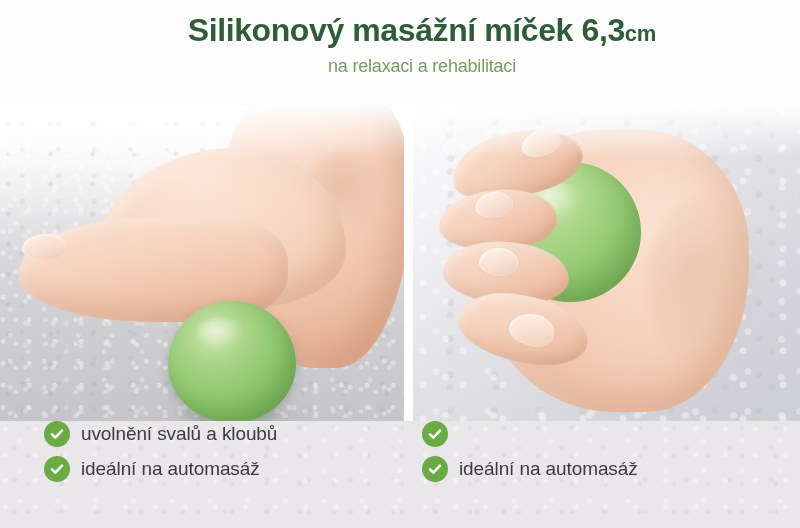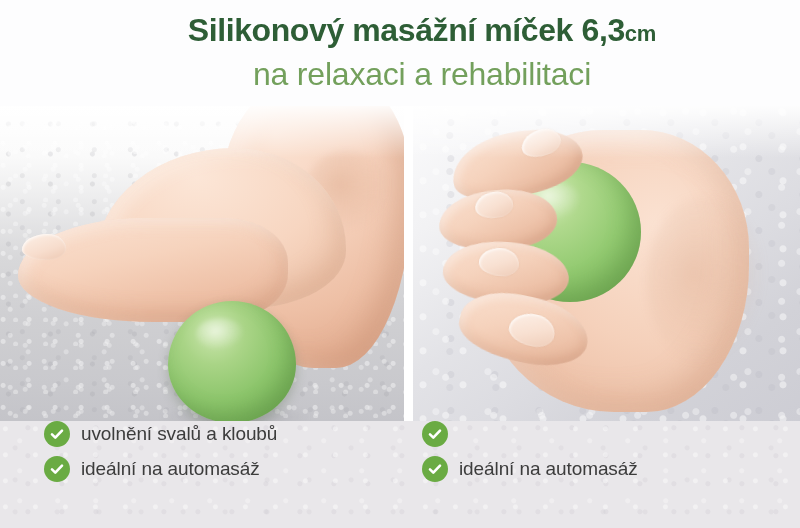--- a/index.html
+++ b/index.html
@@ -28,21 +28,21 @@
     white-space:nowrap;
     line-height:1.18;
   }
   .title .unit {
     font-size:22px;
     font-weight:bold;
     letter-spacing:-0.2px;
   }
   .subtitle {
     color:#73a05c;
-    font-size:32px;
+    font-size:18px;
     font-weight:normal;
     letter-spacing:-0.2px;
     margin-top:6px;
     white-space:nowrap;
   }
 
   
   .photos {
     position:absolute; left:0; top:106px; width:800px; height:315px;
     display:flex; background:#ffffff;

